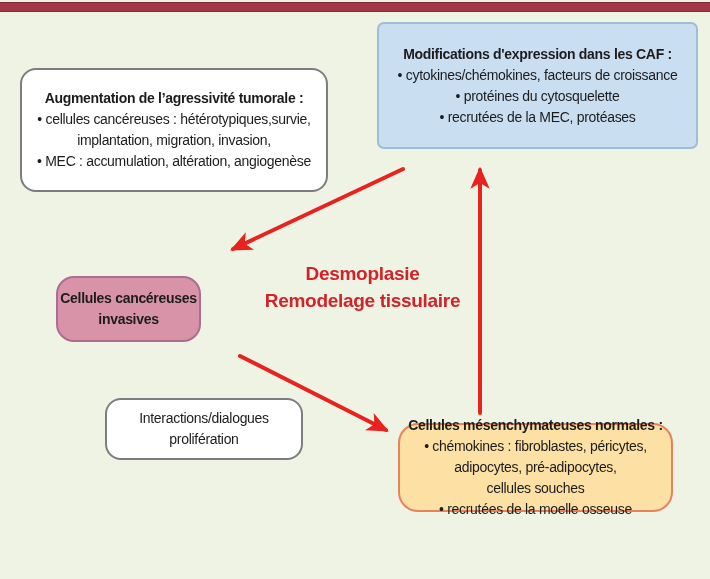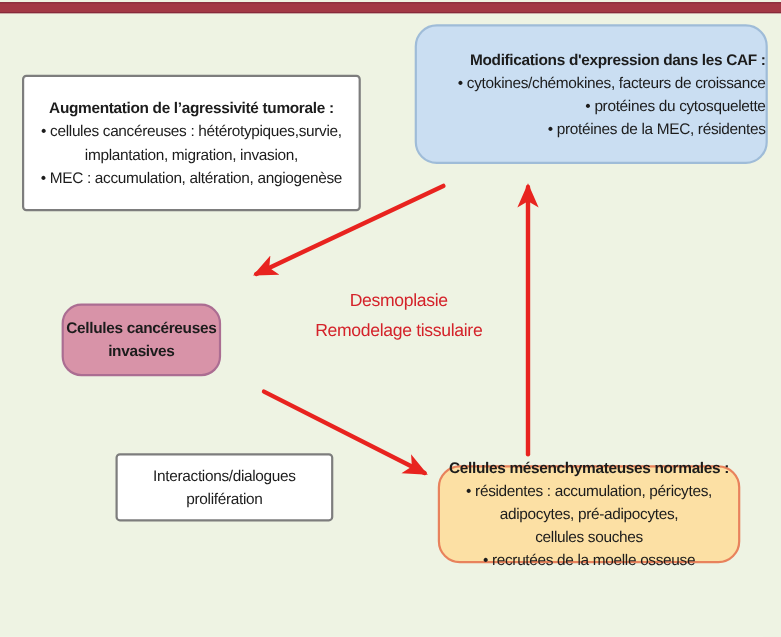--- a/index.html
+++ b/index.html
@@ -19,41 +19,41 @@
   .box {
     position:absolute;
     box-sizing:border-box;
     display:flex; flex-direction:column;
     justify-content:center; align-items:center;
     text-align:center;
     color:#1c1c1c;
     font-size:14px; line-height:21px;
     letter-spacing:-0.3px;
     border:2px solid #7d7d7d;
-    border-radius:4px;
+    border-radius:16px;
     background:#ffffff;
   }
   .box div { white-space:nowrap; }
   .box .title { font-weight:bold; }
 
   #box-tumor        { left:20px;  top:68px;  width:308px; height:124px; }
   #box-caf          { left:377px; top:22px;  width:321px; height:127px;
-                      background:#cadef2; border-color:#9fbcd8; border-radius:20px;align-items:flex-end; }
+                      background:#cadef2; border-color:#9fbcd8; border-radius:7px; }
   #box-cancer       { left:56px;  top:276px; width:145px; height:66px;
                       background:#d893a8; border-color:#ab6d92; border-radius:18px; font-weight:bold; }
   #box-activation   { left:498px; top:260px; width:195px; height:68px; }
-  #box-interactions { left:105px; top:398px; width:198px; height:62px;margin-top:14px; }
+  #box-interactions { left:105px; top:398px; width:198px; height:62px; }
   #box-mesenchymal  { left:398px; top:423px; width:275px; height:89px;
                       background:#fce0a4; border-color:#e8825c; border-radius:20px; }
 
   .center-label {
     position:absolute; left:255px; top:260px; width:215px;
     text-align:center;
-    color:#d4222a; font-weight:normal;
-    font-size:16px; line-height:27px;
+    color:#d4222a; font-weight:bold;
+    font-size:19px; line-height:27px;
     letter-spacing:-0.3px;
   }
   svg.arrows {
     position:absolute; left:0; top:0; width:710px; height:579px;
     pointer-events:none;
   }
 </style>
 </head>
 <body>
 
@@ -65,42 +65,42 @@
     <div class="title">Augmentation de l’agressivité tumorale :</div>
     <div>• cellules cancéreuses : hétérotypiques,survie,</div>
     <div>implantation, migration, invasion,</div>
     <div>• MEC : accumulation, altération, angiogenèse</div>
   </div>
 
   <div class="box" id="box-caf">
     <div class="title">Modifications d'expression dans les CAF :</div>
     <div>• cytokines/chémokines, facteurs de croissance</div>
     <div>• protéines du cytosquelette</div>
-    <div>• protéines de la MEC, résidentes</div>
+    <div>• recrutées de la MEC, protéases</div>
   </div>
 
   <div class="box" id="box-cancer">
     <div>Cellules cancéreuses</div>
     <div>invasives</div>
   </div>
 
   <div class="center-label">
     <div>Desmoplasie</div>
     <div>Remodelage tissulaire</div>
   </div>
 
 
   <div class="box" id="box-interactions">
     <div>Interactions/dialogues</div>
     <div>prolifération</div>
   </div>
 
   <div class="box" id="box-mesenchymal">
     <div class="title">Cellules mésenchymateuses normales :</div>
-    <div>• résidentes : accumulation, péricytes,</div>
+    <div>• chémokines : fibroblastes, péricytes,</div>
     <div>adipocytes, pré-adipocytes,</div>
     <div>cellules souches</div>
     <div>• recrutées de la moelle osseuse</div>
   </div>
 
   <svg class="arrows" viewBox="0 0 710 579">
     <defs>
       <marker id="ah" viewBox="0 0 10 10" refX="8.5" refY="5" markerWidth="5.5" markerHeight="5.5" orient="auto-start-reverse">
         <path d="M0,0.6 L10,5 L0,9.4 L2.6,5 z" fill="#e8231f"></path>
       </marker>

